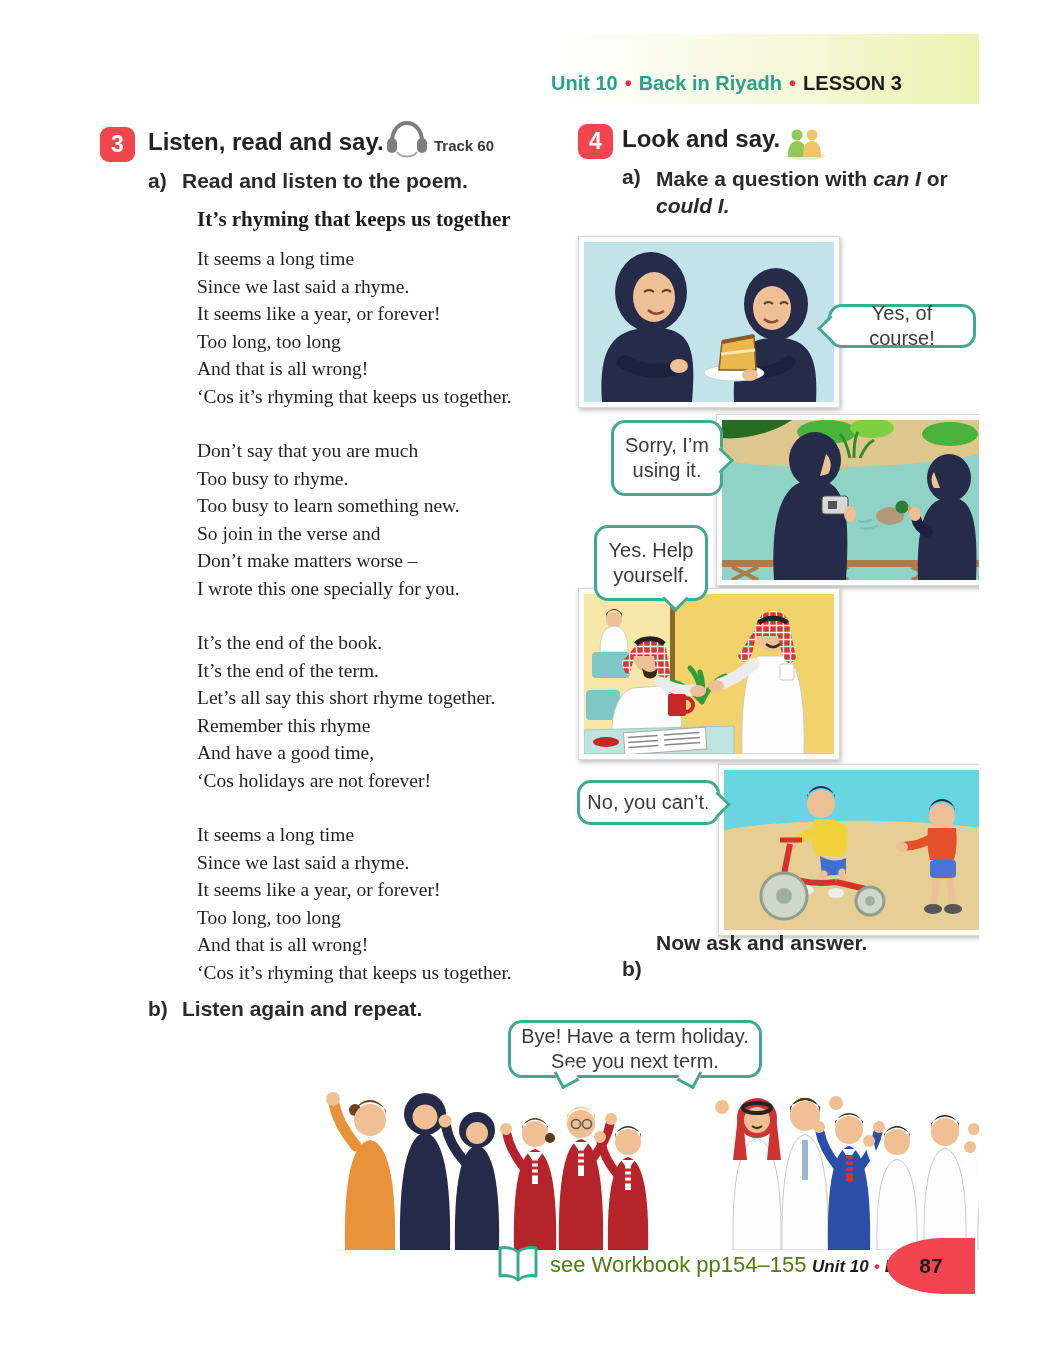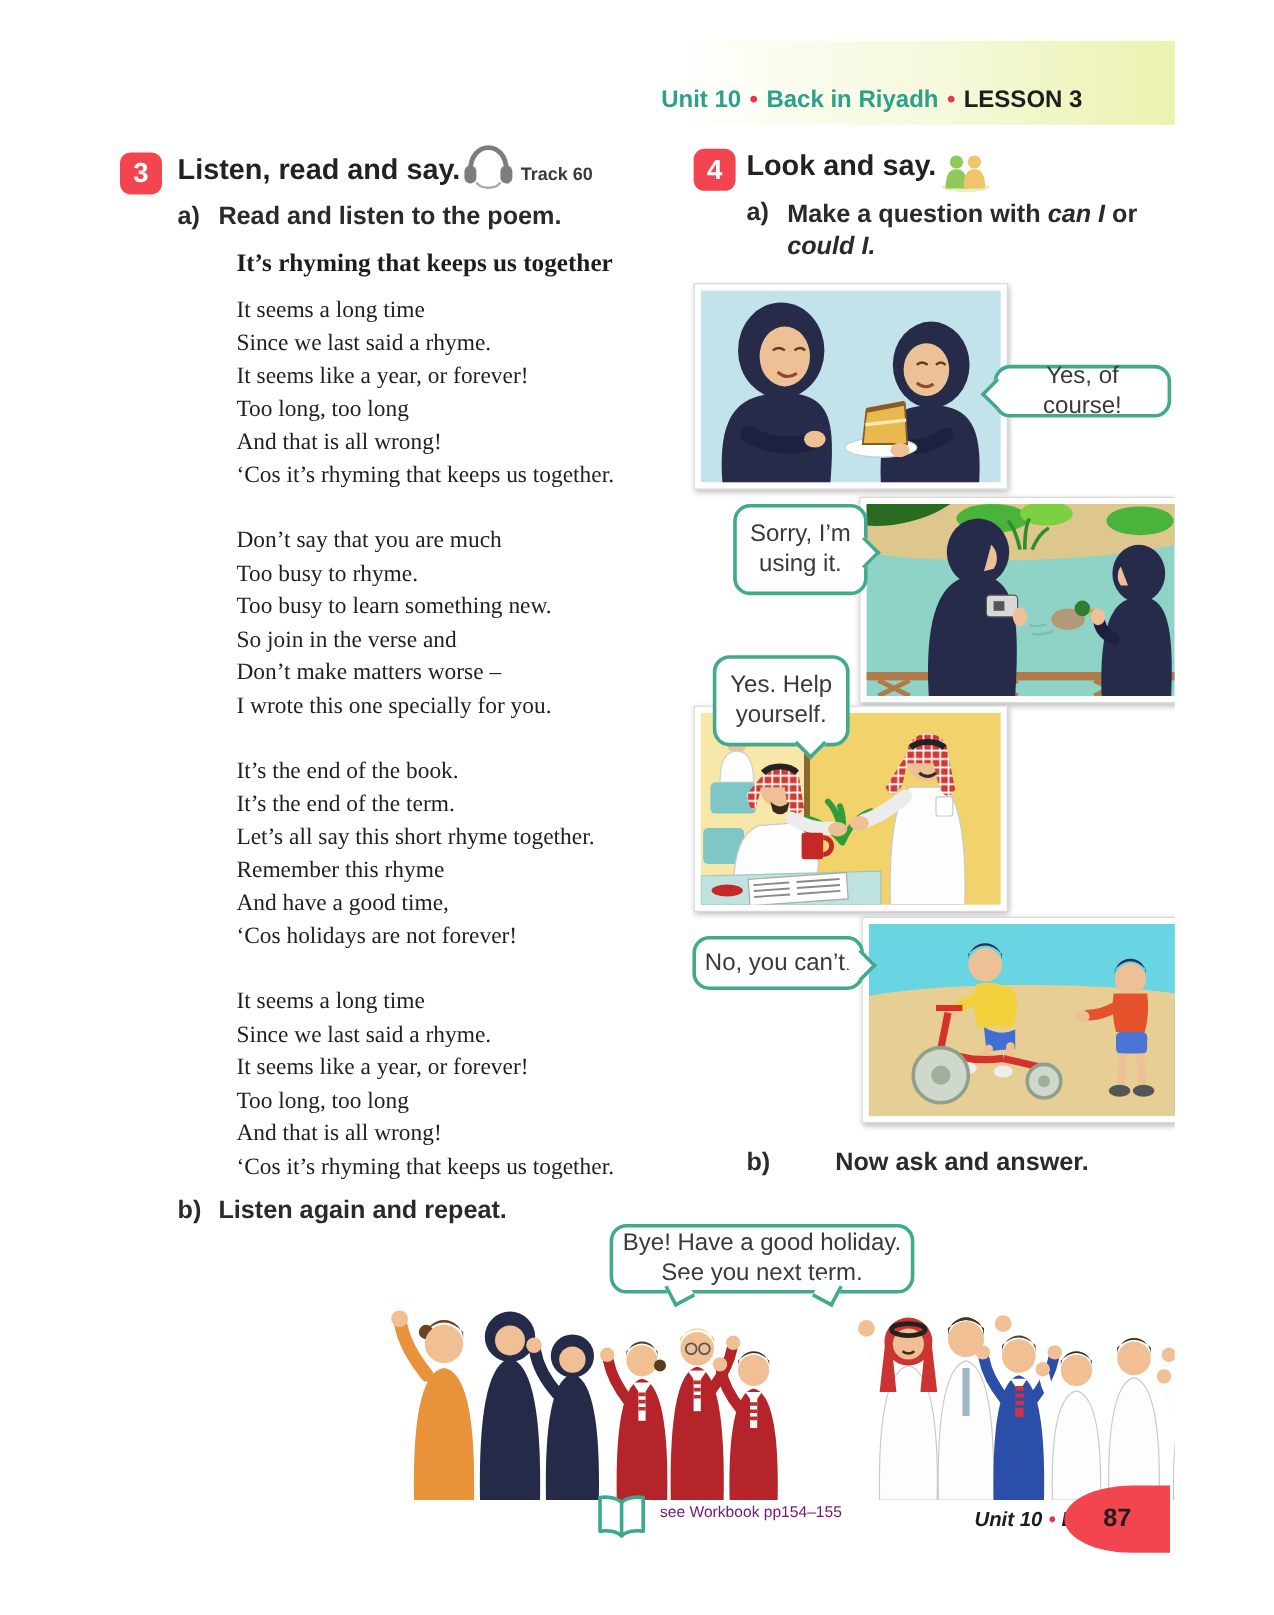--- a/index.html
+++ b/index.html
@@ -27,21 +27,21 @@
   .bubble{position:absolute;background:#fff;border:3px solid #41a98e;border-radius:14px;
     display:flex;flex-direction:column;align-items:center;justify-content:center;text-align:center;
     font-size:20px;color:#3a3a3a;z-index:5;line-height:1.25;padding:2px 6px;box-sizing:border-box;}
   .tail{position:absolute;width:16px;height:16px;background:#fff;}
   .tail.t-left{left:-10px;top:12px;border-left:3px solid #41a98e;border-bottom:3px solid #41a98e;transform:rotate(45deg);}
   .tail.t-right{right:-10px;top:12px;border-right:3px solid #41a98e;border-top:3px solid #41a98e;transform:rotate(45deg);}
   .tail.t-right-mid{right:-10px;top:28px;border-right:3px solid #41a98e;border-top:3px solid #41a98e;transform:rotate(45deg);}
   .tail.t-down-right{bottom:-10px;right:20px;border-right:3px solid #41a98e;border-bottom:3px solid #41a98e;transform:rotate(45deg);}
   .tail.t-down-a{bottom:-11px;left:46px;border-right:3px solid #41a98e;border-bottom:3px solid #41a98e;transform:rotate(62deg);}
   .tail.t-down-b{bottom:-11px;right:60px;border-right:3px solid #41a98e;border-bottom:3px solid #41a98e;transform:rotate(28deg);}
-  .footer-text{position:absolute;font-size:13px;color:#701a75;white-space:nowrap;text-align:center;}
+  .footer-text{position:absolute;font-size:22px;color:#4d7c0f;white-space:nowrap;text-align:center;}
   .unit-lesson{position:absolute;font-size:17px;font-weight:bold;font-style:italic;color:#1d1d1b;white-space:nowrap;}
   .unit-lesson .sep{color:#e8334a;margin:0 5px;}
   .page-blob{position:absolute;right:4px;top:1238px;width:88px;height:56px;background:#f2454f;
     border-radius:56px 0 0 56px / 50% 0 0 50%;display:flex;align-items:center;justify-content:center;
     font-size:21px;font-weight:bold;color:#1d1d1b;}
   i.em{font-style:italic;}
 </style>
 </head>
 <body>
 
@@ -216,21 +216,21 @@
         <rect x="196" y="70" width="14" height="16" rx="2" fill="#ffffff" stroke="#c9c9c9"></rect>
       </g>
       <path d="M0,160 L0,136 L150,132 L150,160 Z" fill="#bfe3de" stroke="#9cc8c2"></path>
       <g transform="rotate(-4 80 145)">
         <rect x="40" y="136" width="82" height="22" fill="#ffffff" stroke="#aaaaaa"></rect>
         <path d="M44,141 h30 M44,146 h30 M44,151 h30 M80,141 h36 M80,146 h36 M80,151 h36" stroke="#888888" stroke-width="1.5"></path>
       </g>
       <ellipse cx="22" cy="148" rx="13" ry="5" fill="#c62828"></ellipse>
     </svg>
   </div>
-  <div class="bubble" style="left:594px;top:546px;width:114px;height:76px;">
+  <div class="bubble" style="left:594px;top:525px;width:114px;height:76px;">
     <div class="tail t-down-right"></div>
     <div>Yes. Help yourself.</div>
   </div>
 
   <div class="photo" style="left:718px;top:764px;">
     <svg width="256" height="160" viewBox="0 0 256 160">
       <rect width="256" height="160" fill="#69d4e2"></rect>
       <path d="M0,60 C60,48 190,48 256,58 L256,160 L0,160 Z" fill="#e6ce94"></path>
       <g>
         <circle cx="218" cy="46" r="13" fill="#eec096"></circle>
@@ -265,26 +265,26 @@
       <circle cx="146" cy="131" r="14" fill="#cfd8cb" stroke="#8fa08c" stroke-width="3"></circle>
       <circle cx="146" cy="131" r="5" fill="#9fb09c"></circle>
     </svg>
   </div>
   <div class="bubble" style="left:577px;top:780px;width:143px;height:45px;">
     <div class="tail t-right"></div>
     <div>No, you can’t.</div>
   </div>
 
   <div class="part-label" style="left:622px;top:957px;">b)</div>
-  <div class="part-text" style="left:656px;top:957px;margin-left:40px;">Now ask and answer.</div>
+  <div class="part-text" style="left:656px;top:931px;">Now ask and answer.</div>
 
   <div class="bubble" style="left:508px;top:1020px;width:254px;height:58px;">
     <div class="tail t-down-a"></div>
     <div class="tail t-down-b"></div>
-    <div>Bye! Have a good holiday.</div>
+    <div>Bye! Have a term holiday.</div>
     <div>See you next term.</div>
   </div>
 
   <svg class="abs" style="left:325px;top:1082px;" width="730" height="168" viewBox="0 0 730 168">
 
     <g transform="translate(45,0)">
       <path d="M-14,64 Q-32,42 -36,22" stroke="#e8923a" stroke-width="11" fill="none" stroke-linecap="round"></path>
       <circle cx="-37" cy="17" r="7" fill="#f0bf94"></circle>
       <circle cx="-15" cy="28" r="6" fill="#6b4423"></circle>
       <path d="M-25,168 Q-27,62 0,58 Q27,62 25,168 Z" fill="#e8923a"></path>

